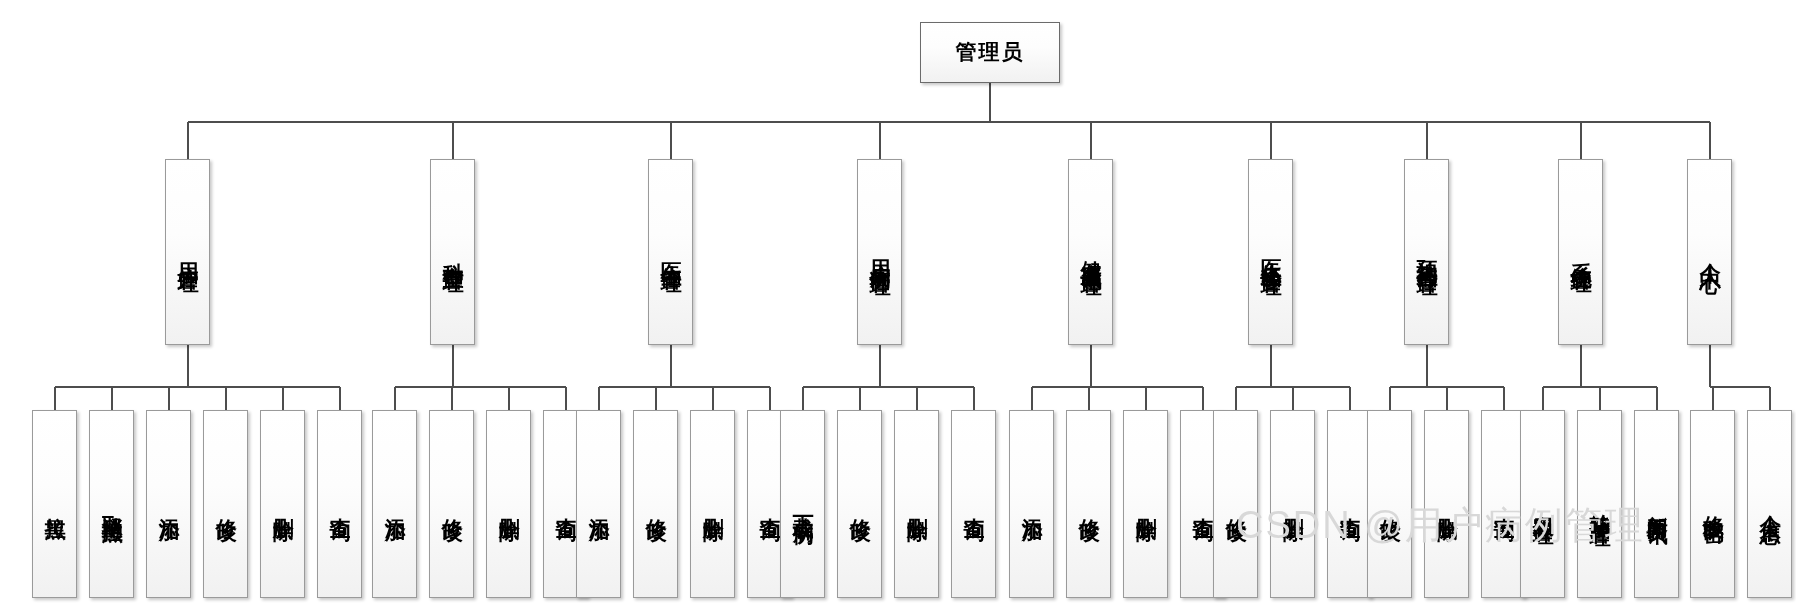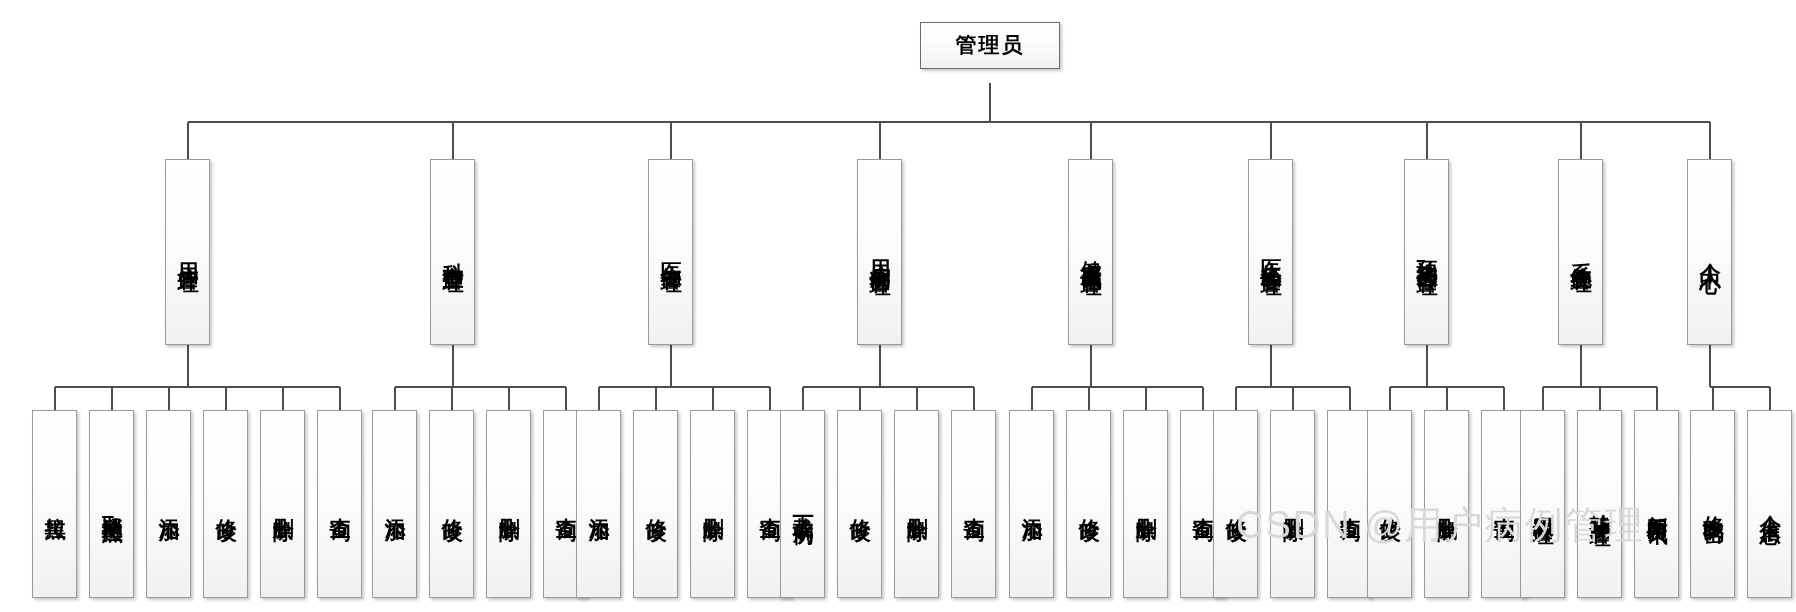--- a/index.html
+++ b/index.html
@@ -143,21 +143,21 @@
       <line x1="1580.5" y1="345" x2="1580.5" y2="387" stroke="#4d4d4d" stroke-width="2" shape-rendering="crispEdges"></line>
       <line x1="1542.5" y1="387" x2="1656.5" y2="387" stroke="#4d4d4d" stroke-width="2" shape-rendering="crispEdges"></line>
       <line x1="1709.5" y1="122" x2="1709.5" y2="159" stroke="#4d4d4d" stroke-width="2" shape-rendering="crispEdges"></line>
       <line x1="1712.5" y1="387" x2="1712.5" y2="410" stroke="#4d4d4d" stroke-width="2" shape-rendering="crispEdges"></line>
       <line x1="1769.5" y1="387" x2="1769.5" y2="410" stroke="#4d4d4d" stroke-width="2" shape-rendering="crispEdges"></line>
       <line x1="1709.5" y1="345" x2="1709.5" y2="387" stroke="#4d4d4d" stroke-width="2" shape-rendering="crispEdges"></line>
       <line x1="1709.5" y1="387" x2="1769.5" y2="387" stroke="#4d4d4d" stroke-width="2" shape-rendering="crispEdges"></line>
     </svg>
 
   <div id="nodes">
-      <div class="node root" style="left: 920px; top: 22px; width: 140px; height: 47px;">
+      <div class="node root" style="left: 920px; top: 22px; width: 140px; height: 61px;">
         <span class="lbl">管理员</span>
       </div>
       <div class="node vert lvl2" style="left: 165px; top: 159px; width: 45px; height: 186px;">
         <span class="lbl">用户管理</span>
       </div>
       <div class="node vert leaf" style="left: 32px; top: 410px; width: 45px; height: 188px;">
         <span class="lbl">拉黑</span>
       </div>
       <div class="node vert leaf" style="left: 89px; top: 410px; width: 45px; height: 188px;">
         <span class="lbl">取消拉黑</span>

